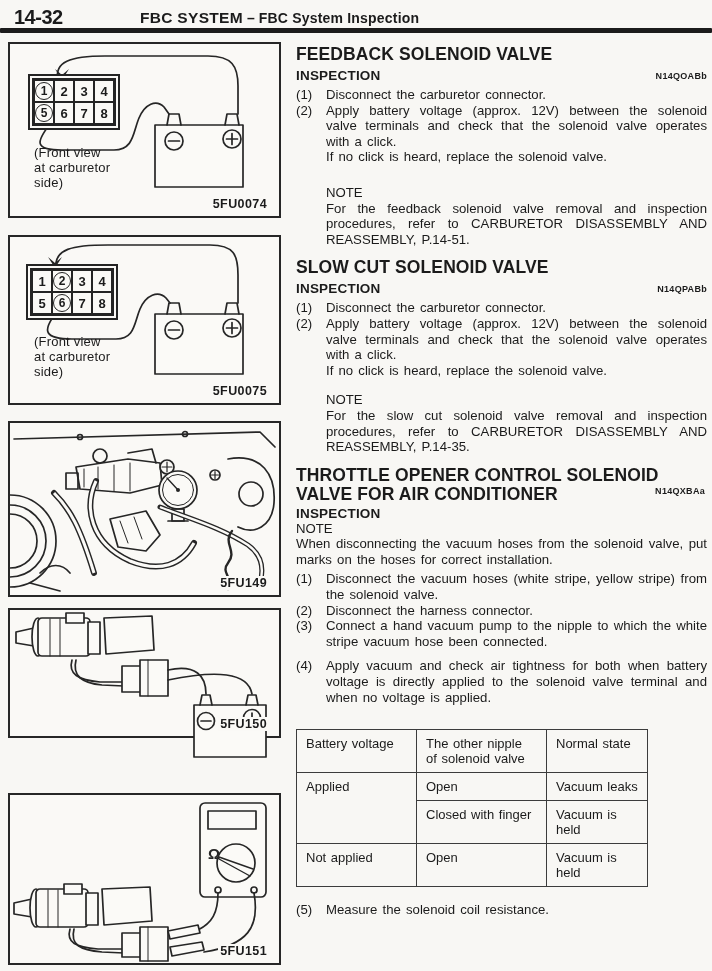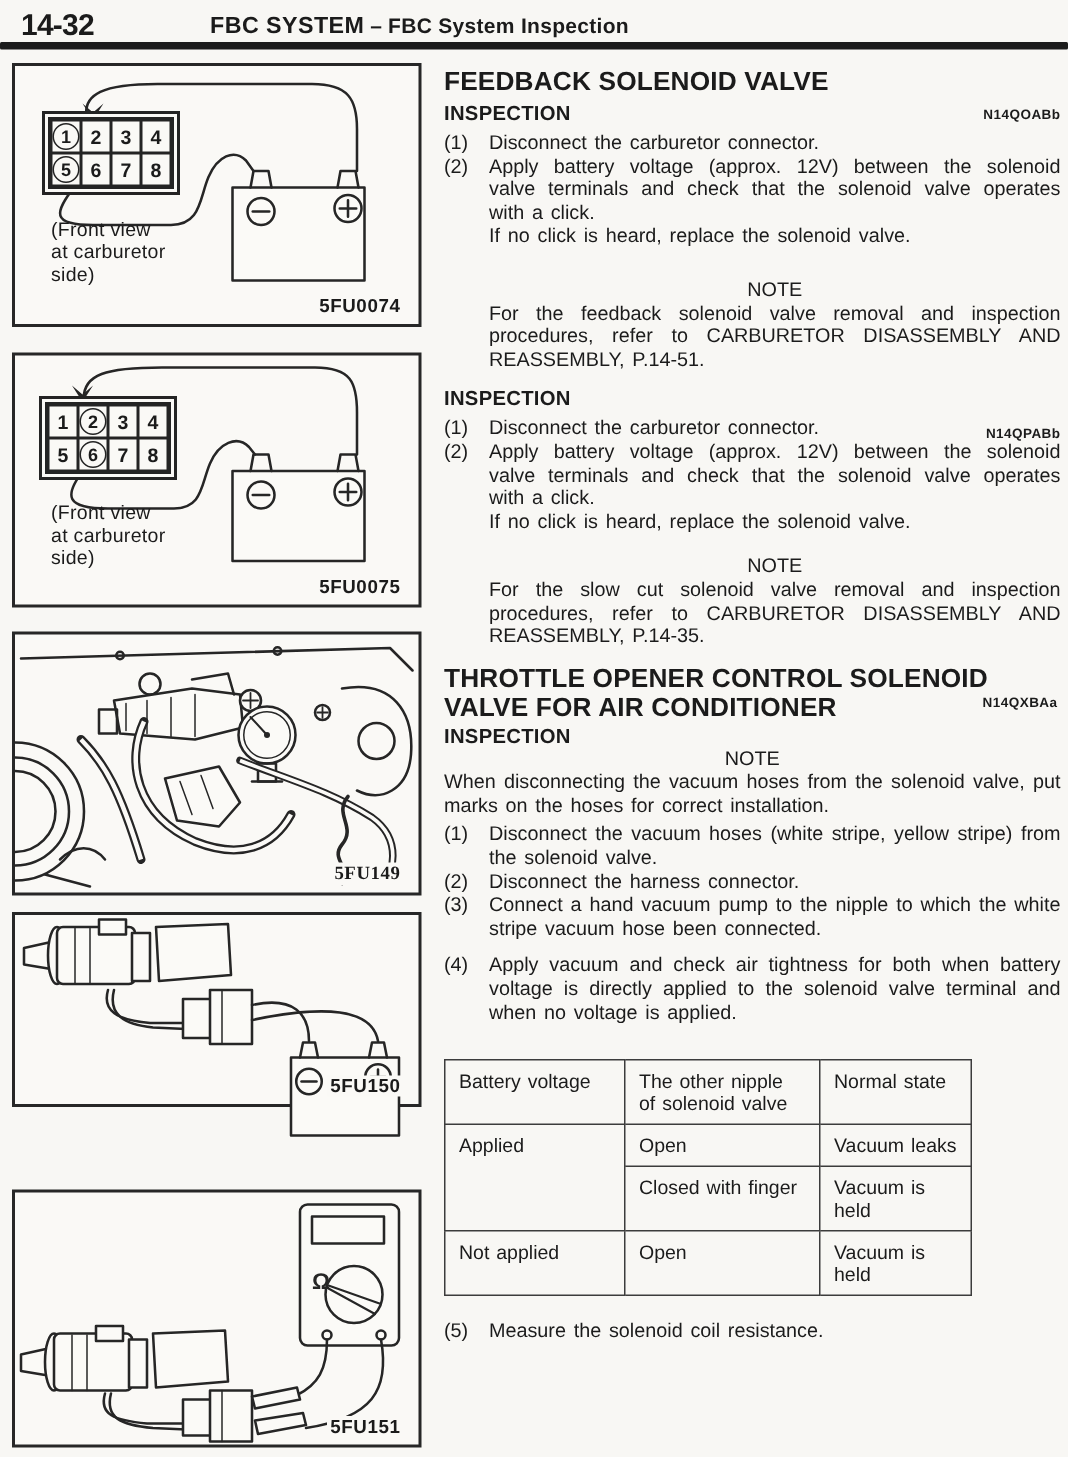--- a/index.html
+++ b/index.html
@@ -34,21 +34,21 @@
   .sec-title{position:relative;font-size:17.5px;font-weight:bold;line-height:19px;letter-spacing:0.1px;margin:0;}
   .sec-code{position:absolute;right:0;font-size:9px;font-weight:bold;letter-spacing:0.3px;}
   .code-top{top:22px;}
   .code-bottom{bottom:3px;right:2px;}
   .inspection{font-size:13.5px;font-weight:bold;margin-top:4px;letter-spacing:0.2px;}
   .body-text{font-size:13.2px;line-height:15.6px;word-spacing:1.5px;text-align:justify;}
   .step{display:flex;margin:0;}
   .step .num{flex:none;width:30px;font-size:13.2px;line-height:15.6px;}
   .step .stepbody{flex:1;}
   .note-block{margin-left:30px;margin-top:20px;}
-  .note-label{font-size:13.2px;line-height:15.6px;text-align:center;}
+  .note-label{font-size:13.2px;line-height:15.6px;}
   .steps{margin-top:4px;}
 
   
   table.spec{border-collapse:collapse;margin-top:24px;width:352px;}
   table.spec th, table.spec td{
     border:1.5px solid #3c3c3c;font-weight:normal;text-align:left;vertical-align:top;
     font-size:13px;line-height:15px;padding:6px 9px;white-space:pre-line;word-spacing:1px;
   }
   table.spec col.c1{width:120px;} table.spec col.c2{width:130px;}
 
@@ -139,21 +139,21 @@
       </div>
     <div class="cell">7</div>
     <div class="cell">8</div>
   </div>
   <div class="figcap" style="left:24px;top:97px;">(Front view
 at carburetor
 side)</div>
   <div class="figcode">5FU0075</div>
 </figure>
 
-<figure class="figbox" style="top:421px;height:176px;margin:0;font-family:Liberation Serif, serif;">
+<figure class="figbox" style="top:421px;height:176px;margin:0;">
   <svg width="269" height="172" viewBox="0 0 269 172">
     <path class="ln" d="M4 16 L250 9 L265 24"></path>
     <circle class="ln" cx="70" cy="14" r="2.5"></circle>
       <circle class="ln" cx="175" cy="11" r="2.5"></circle>
     <circle class="ln" cx="90" cy="33" r="7"></circle>
     <circle class="ln" cx="0" cy="118" r="46"></circle>
     <circle class="ln" cx="0" cy="118" r="36"></circle>
     <circle class="ln" cx="0" cy="118" r="27"></circle>
     <g>
       <path class="ln fillw" d="M66 44 L118 36 L150 40 L152 62 L120 70 L70 66 Z"></path>
@@ -285,20 +285,21 @@
         <div class="body-text">If no click is heard, replace the solenoid valve.</div>
       </div>
     </div>
   </div>
   <div class="note-block">
     <div class="note-label">NOTE</div>
     <div class="body-text">For the feedback solenoid valve removal and inspection procedures, refer to CARBURETOR DISASSEMBLY AND REASSEMBLY, P.14-51.</div>
   </div>
 
   <h2 class="sec-title" style="margin-top:11px;">
+    <span>SLOW CUT SOLENOID VALVE</span>
     <span class="sec-code code-top">N14QPABb</span>
   </h2>
   <div class="inspection">INSPECTION</div>
   <div class="steps">
     <div class="step">
       <span class="num">(1)</span>
       <div class="stepbody body-text">Disconnect the carburetor connector.</div>
     </div>
     <div class="step">
       <span class="num">(2)</span>

